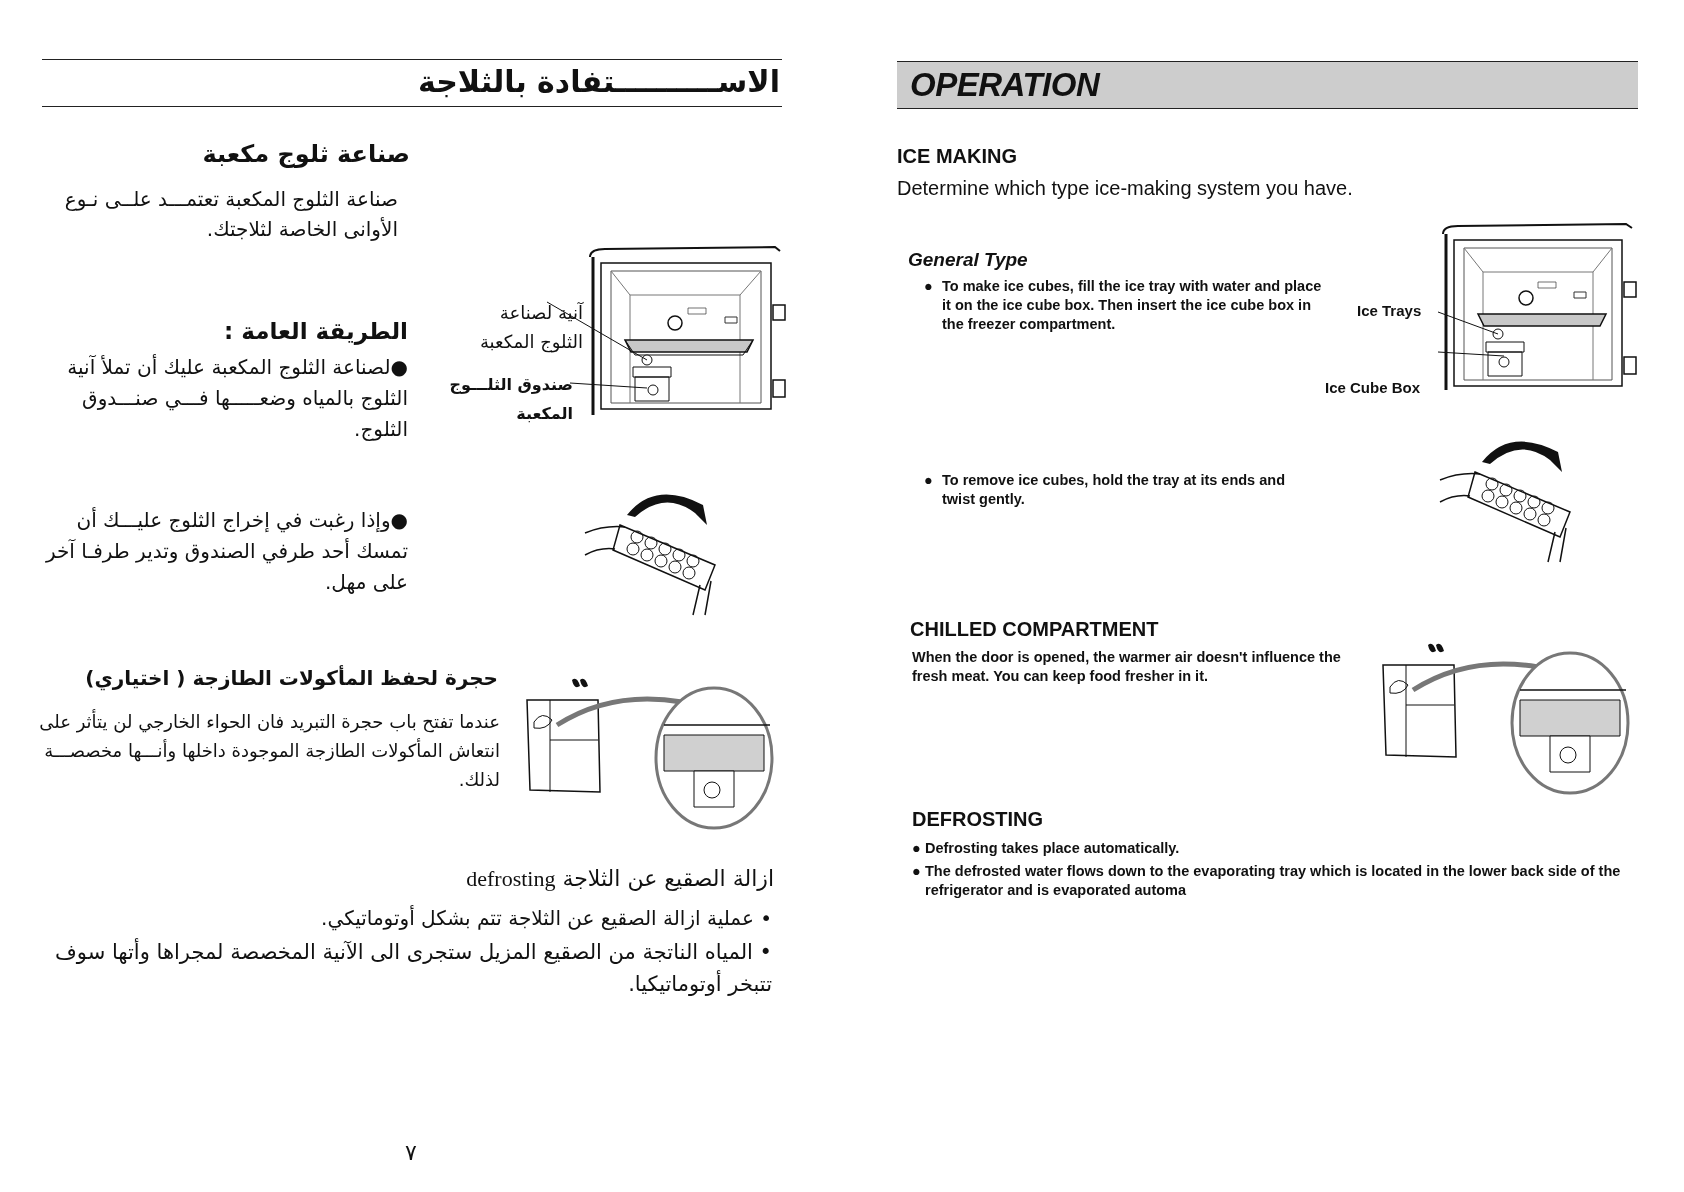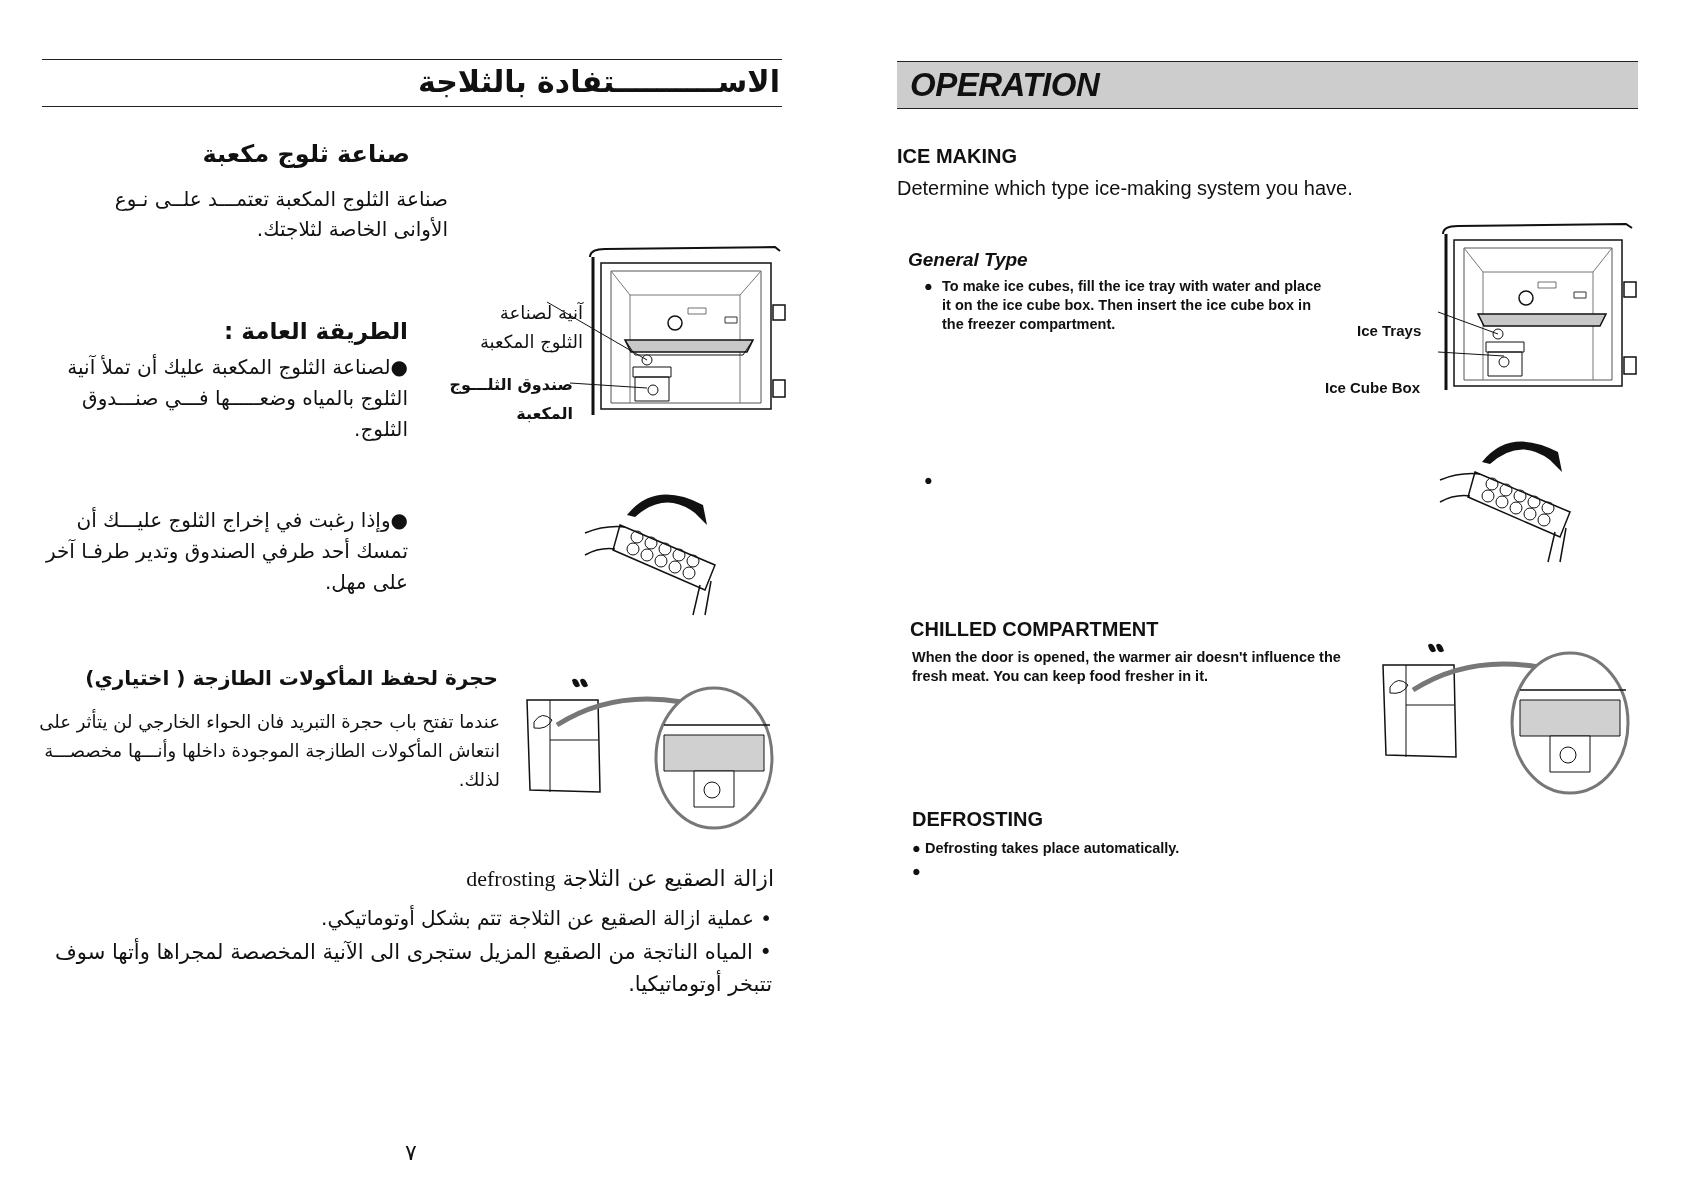--- a/index.html
+++ b/index.html
@@ -3,21 +3,21 @@
 <meta charset="utf-8">
 <style>
   html,body{margin:0;padding:0;background:#fff;}
   body{width:1684px;height:1192px;position:relative;overflow:hidden;font-family:"Liberation Sans",sans-serif;color:#111;}
   .abs{position:absolute;}
   .ar{direction:rtl;text-align:right;font-family:"DejaVu Sans",sans-serif;}
   .hr{position:absolute;height:0;border-top:1.5px solid #222;}
   
   #ar-title{right:904px;top:64px;font-size:30px;font-weight:bold;}
   #ar-ice-title{right:1274px;top:140px;font-size:24px;font-weight:bold;}
-  #ar-ice-desc{right:1236px;top:184px;width:360px;font-size:20px;line-height:30px;}
+  #ar-ice-desc{right:1286px;top:184px;width:360px;font-size:20px;line-height:30px;}
   #ar-general-title{right:1276px;top:318px;font-size:23px;font-weight:bold;}
   #ar-bullet1{right:1276px;top:352px;width:380px;font-size:20px;line-height:31px;}
   #ar-bullet2{right:1276px;top:505px;width:380px;font-size:20px;line-height:31px;}
   #ar-label-tray{right:1101px;top:298px;width:130px;font-size:18px;line-height:29px;}
   #ar-label-box{right:1111px;top:370px;width:140px;font-size:16px;line-height:29px;font-weight:bold;}
   #ar-chilled-title{right:1186px;top:666px;width:420px;font-size:20px;font-weight:bold;}
   #ar-chilled-desc{right:1184px;top:707px;width:470px;font-size:18px;line-height:29px;}
   #ar-defrost-title{right:910px;top:866px;font-size:22px;font-weight:normal;}
   #ar-defrost-title .en{font-family:"Liberation Serif",serif;}
   #ar-defrost-b1{right:912px;top:902px;width:740px;font-size:20px;line-height:32px;}
@@ -27,21 +27,21 @@
   #op-band{left:897px;top:61px;width:741px;height:46px;background:#cdcdcd;border-bottom:1.5px solid #222;border-top:1px solid #222;}
   #op-title{left:910px;top:66px;font-size:33px;font-weight:bold;font-style:italic;letter-spacing:-0.5px;}
   .h2{font-size:20px;font-weight:bold;}
   #ice-title{left:897px;top:145px;}
   #ice-desc{left:897px;top:177px;font-size:20px;font-weight:normal;}
   #gen-title{left:908px;top:249px;font-size:19px;font-weight:bold;font-style:italic;}
   .bullet-en{font-size:14.5px;font-weight:bold;line-height:19px;}
   #gen-b1{left:942px;top:277px;width:380px;}
   #gen-b2{left:942px;top:471px;width:380px;}
   .bl{position:absolute;left:-18px;top:0;}
-  #lbl-trays{left:1357px;top:302px;font-size:15px;font-weight:bold;margin-top:20px;}
+  #lbl-trays{left:1357px;top:302px;font-size:15px;font-weight:bold;}
   #lbl-box{left:1325px;top:343px;font-size:15px;font-weight:bold;margin-top:36px;}
   #chill-title{left:910px;top:618px;}
   #chill-desc{left:912px;top:648px;width:440px;font-size:14.5px;font-weight:bold;line-height:19px;}
   #def-title{left:912px;top:808px;}
   #def-b1{left:925px;top:839px;width:740px;}
   #def-b2{left:925px;top:862px;width:740px;}
   svg{position:absolute;overflow:visible;}
   svg *{vector-effect:non-scaling-stroke;}
 </style>
 </head>
@@ -139,20 +139,21 @@
 <div class="abs h2" id="ice-title">ICE MAKING</div>
 <div class="abs" id="ice-desc">Determine which type ice-making system you have.</div>
 
 <div class="abs" id="gen-title">General Type</div>
 <div class="abs bullet-en" id="gen-b1">
   <span class="bl">●</span>
   <span>To make ice cubes, fill the ice tray with water and place it on the ice cube box. Then insert the ice cube box in the freezer compartment.</span>
 </div>
 <div class="abs bullet-en" id="gen-b2">
   <span class="bl">●</span>
+  <span>To remove ice cubes, hold the tray at its ends and twist gently.</span>
 </div>
 
 <div class="abs" id="lbl-trays">Ice Trays</div>
 <div class="abs" id="lbl-box">Ice Cube Box</div>
 
 <svg style="left:1440px;top:222px;" width="196" height="168" viewBox="0 0 196 168">
   <path d="M3 12 Q3 4 18 4 L186 2 L192 6" fill="none" stroke="#111" stroke-width="2"></path>
   <path d="M6 12 L6 168" stroke="#111" stroke-width="3"></path>
   <rect x="14" y="18" width="168" height="146" fill="none" stroke="#111" stroke-width="1.5"></rect>
   <path d="M24 26 L172 26 L172 158 L24 158 Z" fill="none" stroke="#555" stroke-width="1"></path>
@@ -205,13 +206,14 @@
   <circle cx="190" cy="110" r="8" fill="none" stroke="#111" stroke-width="1"></circle>
 </svg>
 
 <div class="abs h2" id="def-title">DEFROSTING</div>
 <div class="abs bullet-en" id="def-b1">
   <span class="bl" style="left:-13px">●</span>
   <span>Defrosting takes place automatically.</span>
 </div>
 <div class="abs bullet-en" id="def-b2">
   <span class="bl" style="left:-13px">●</span>
+  <span>The defrosted water flows down to the evaporating tray which is located in the lower back side of the refrigerator and is evaporated automa</span>
 </div>
 
 </body></html>

